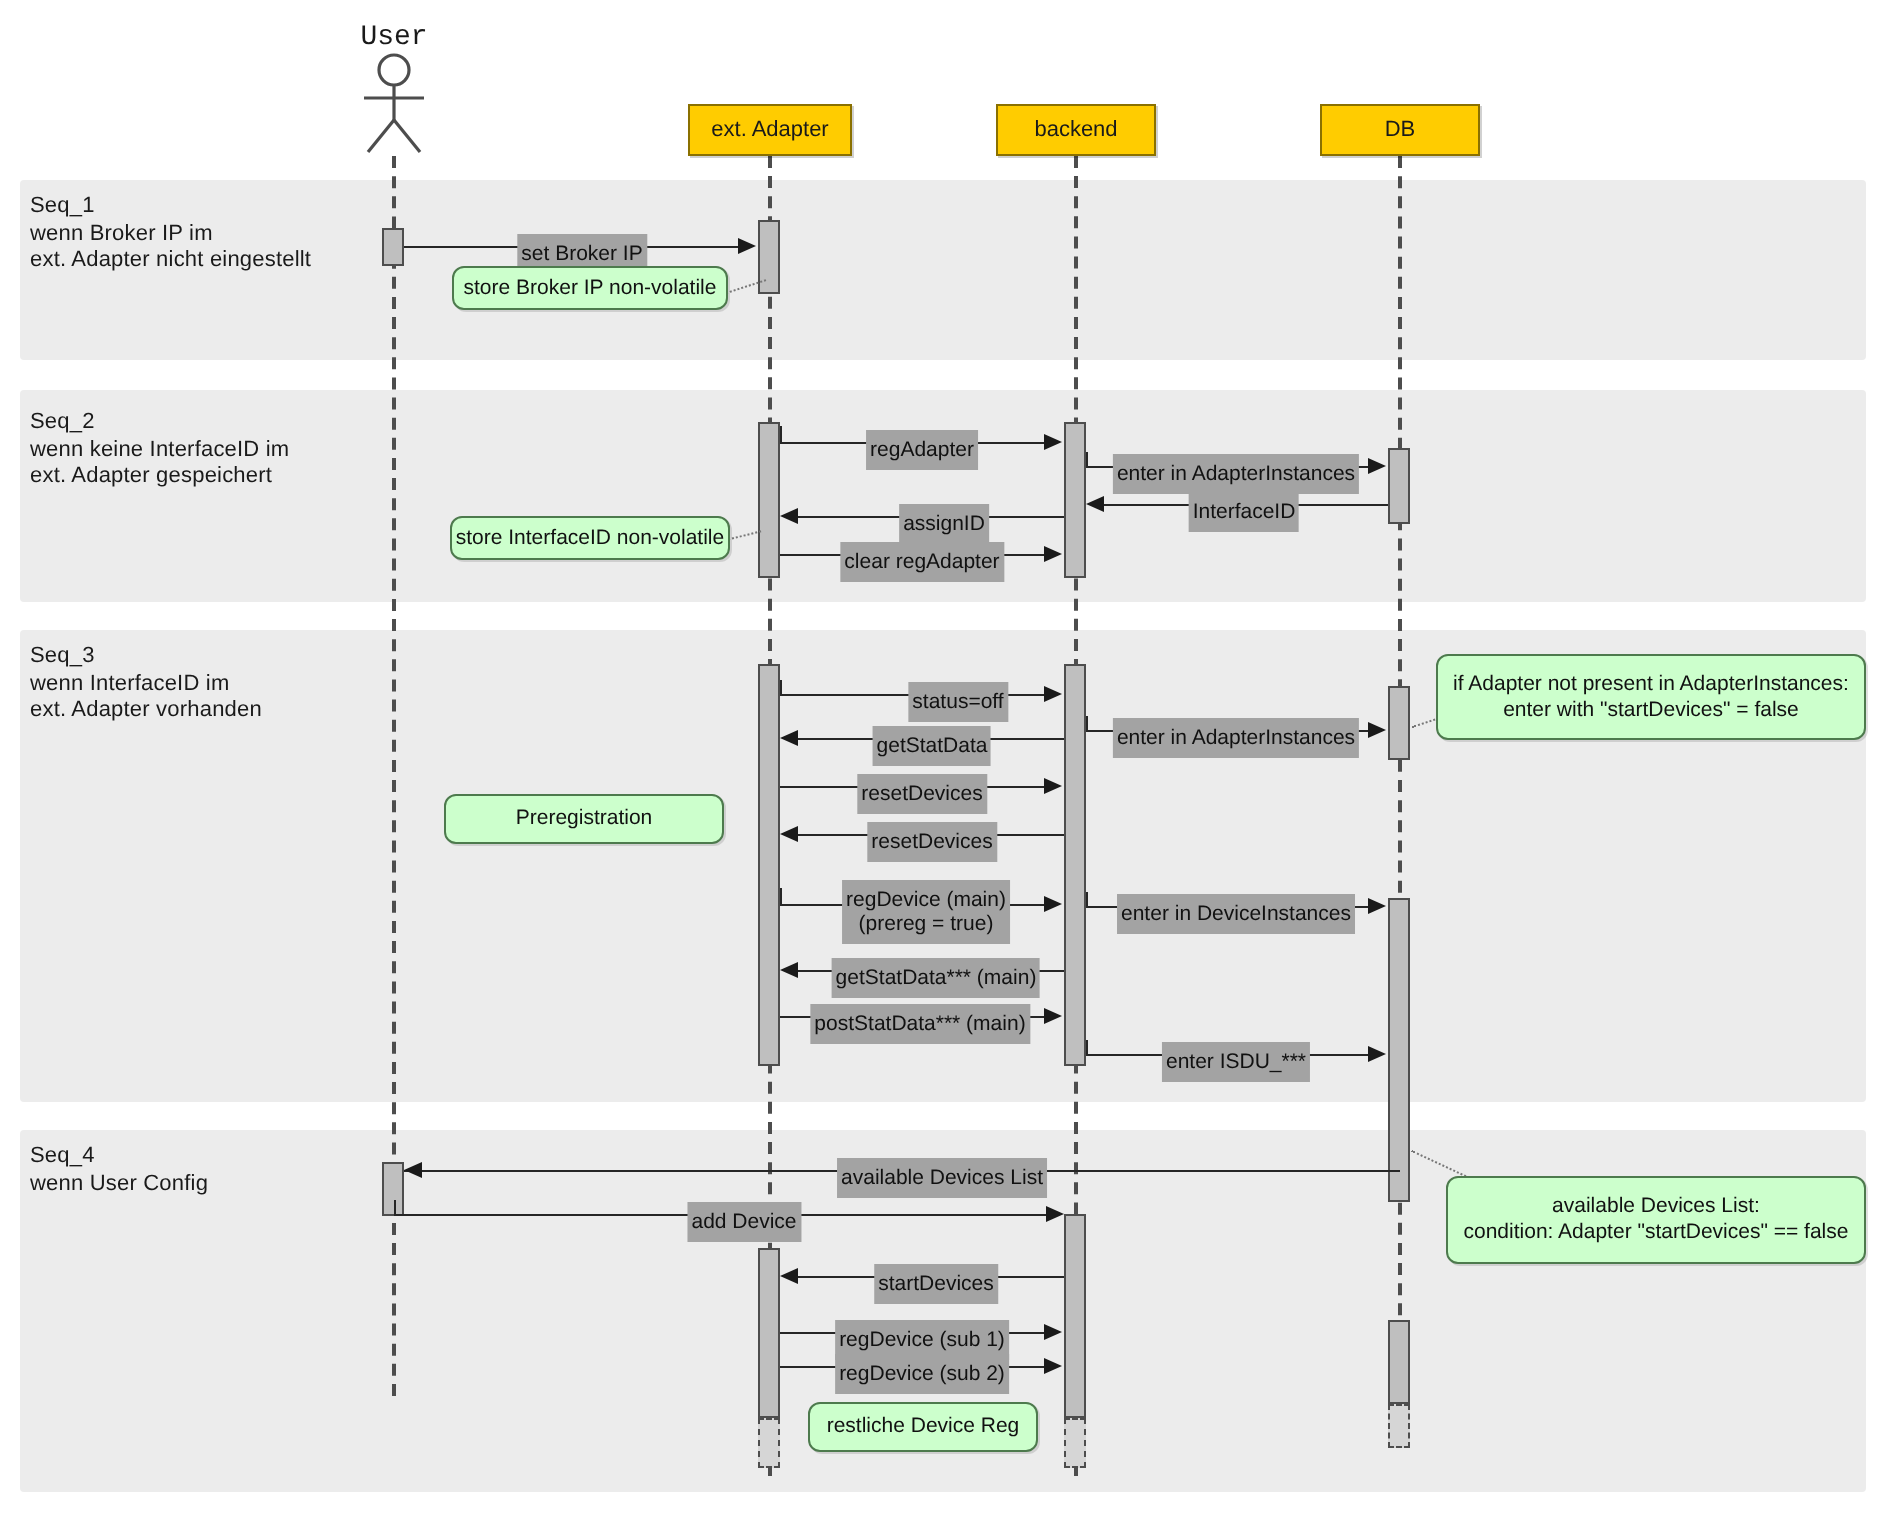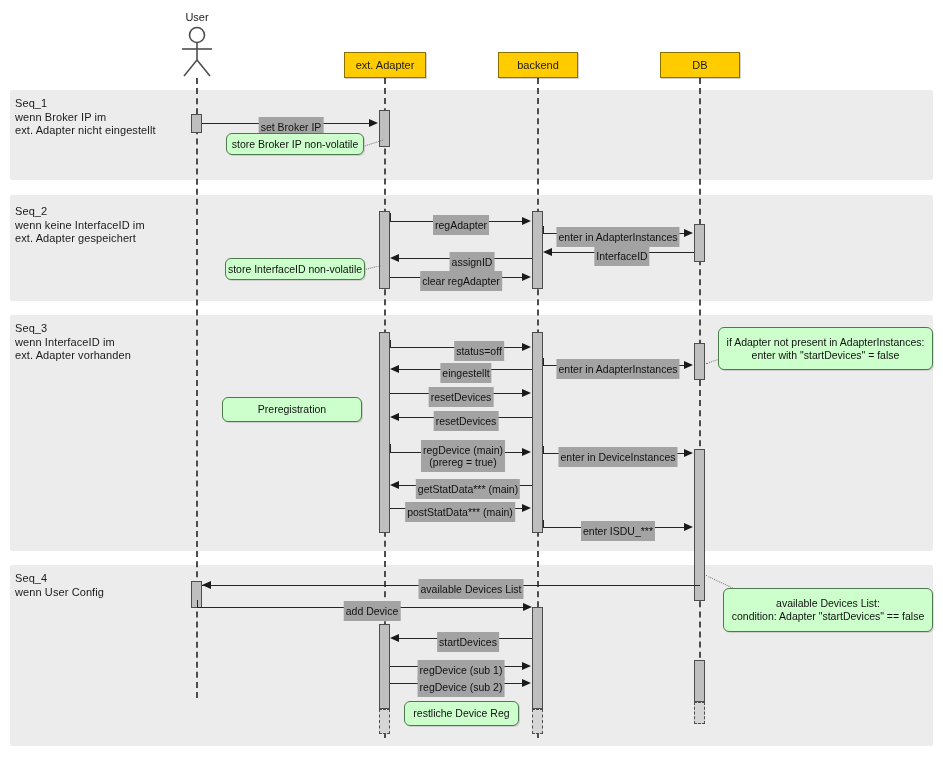--- a/index.html
+++ b/index.html
@@ -46,23 +46,24 @@
     display: flex;
     align-items: center;
     justify-content: center;
     font-size: 11px;
     color: #1a1a1a;
     box-shadow: 1px 1px 0 rgba(0,0,0,0.18);
   }
   
   .actor-label {
     position: absolute;
-    font-size: 11px;
+    font-size: 14px;
     color: #1a1a1a;
     text-align: center;
+    font-family: Liberation Mono, monospace;
   }
   .actor-svg { position: absolute; }
   
   .activation {
     position: absolute;
     width: 11px;
     background: #bfbfbf;
     border: 1px solid #4d4d4d;
     box-sizing: border-box;
   }
@@ -211,21 +212,21 @@
   <div class="msg-arrow right" style="left:522px; top:272.5px;"></div>
   <div class="msg-label" style="left:461px; top:271px;">clear regAdapter</div>
 
   <div class="msg-stub" style="left:390px; top:340px; height:8px;"></div>
   <div class="msg-line" style="left:390px; top:347px; width:133px;"></div>
   <div class="msg-arrow right" style="left:522px; top:342.5px;"></div>
   <div class="msg-label" style="left:461px; top:341px;margin-left:18px;">status=off</div>
 
   <div class="msg-line" style="left:399px; top:369px; width:133px;"></div>
   <div class="msg-arrow left" style="left:390px; top:364.5px;"></div>
-  <div class="msg-label" style="left:466px; top:363px;">eingestellt</div>
+  <div class="msg-label" style="left:466px; top:363px;">getStatData</div>
 
   <div class="msg-stub" style="left:543px; top:358px; height:8px;"></div>
   <div class="msg-line" style="left:543px; top:365px; width:142px;"></div>
   <div class="msg-arrow right" style="left:684px; top:360.5px;"></div>
   <div class="msg-label" style="left:618px; top:359px;">enter in AdapterInstances</div>
 
   <div class="msg-line" style="left:390px; top:393px; width:133px;"></div>
   <div class="msg-arrow right" style="left:522px; top:388.5px;"></div>
   <div class="msg-label" style="left:461px; top:387px;">resetDevices</div>
 

